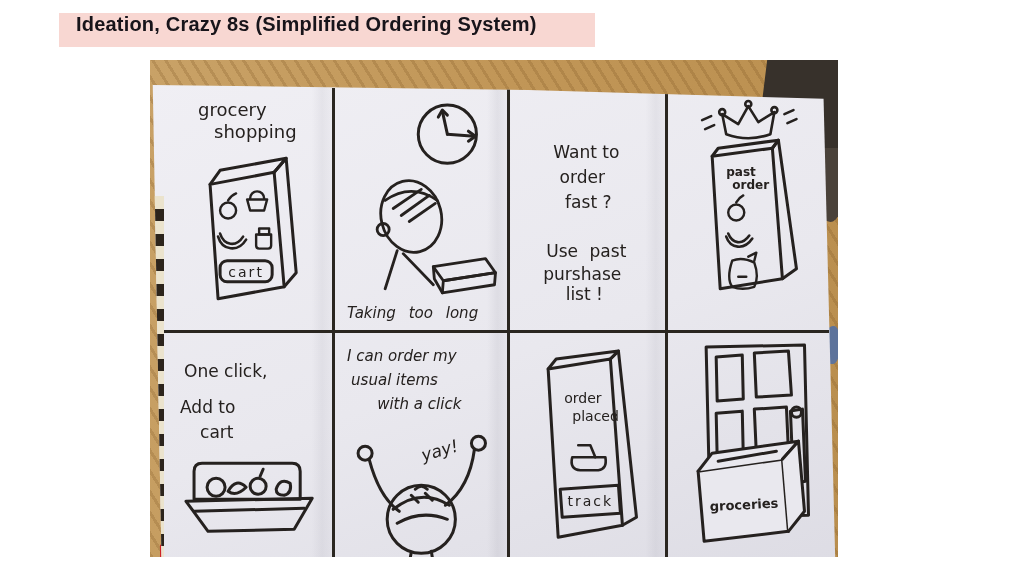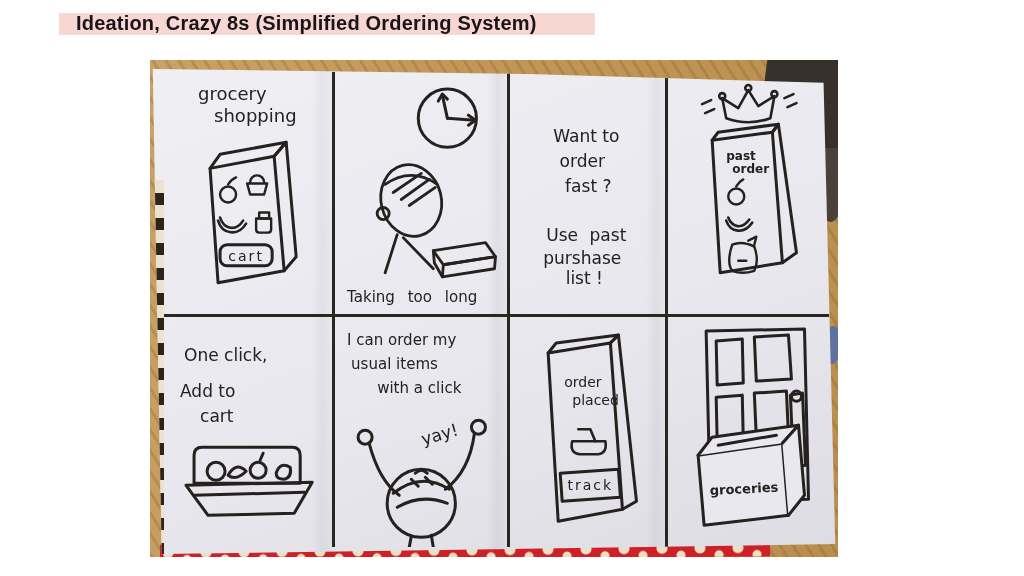--- a/index.html
+++ b/index.html
@@ -1,56 +1,56 @@
 <!DOCTYPE html>
 <html><head>
 <meta charset="utf-8">
 <style>
   html,body{margin:0;padding:0;background:#ffffff;}
   body{width:1024px;height:576px;overflow:hidden;font-family:"Liberation Sans",sans-serif;}
   .slide{position:relative;width:1024px;height:576px;background:#ffffff;}
 
   
-  .banner{position:absolute;left:59px;top:13px;width:536px;height:22px;background:#f8d7d2;
-          display:flex;align-items:flex-end;padding-left:17px;box-sizing:border-box;}
+  .banner{position:absolute;left:59px;top:13px;width:536px;height:34px;background:#f8d7d2;
+          display:flex;align-items:flex-start;padding-left:17px;box-sizing:border-box;}
   .banner .title{font-size:20px;font-weight:bold;color:#17141a;letter-spacing:.2px;}
 
   
   .photo{position:absolute;left:150px;top:60px;width:688px;height:497px;overflow:hidden;
          background:
            repeating-linear-gradient(58deg, rgba(120,80,30,.22) 0 3px, rgba(0,0,0,0) 3px 11px),
            linear-gradient(105deg,#c9a267 0%,#c19657 45%,#b98e4e 100%);}
   .darkobj{position:absolute;left:612px;top:-14px;width:92px;height:118px;background:#37312b;
            border-radius:14px 4px 46px 55%;transform:rotate(7deg);}
   .darkobj2{position:absolute;left:664px;top:88px;width:30px;height:74px;background:#4a423a;
            border-radius:40% 20% 50% 60%;}
   .blueobj{position:absolute;left:674px;top:266px;width:16px;height:38px;background:#5d739b;
            border-radius:60% 40% 50% 50%;}
   .fabric{position:absolute;left:10px;bottom:-2px;width:610px;height:17px;background-color:#ce2125;
           background-image:radial-gradient(circle at 8px 8px,#ecdfc6 5px,rgba(0,0,0,0) 6px),
                            radial-gradient(circle at 27px 15px,#ecdfc6 4px,rgba(0,0,0,0) 5px);
           background-size:38px 19px;transform:rotate(-.5deg);}
-  .paper{position:absolute;left:0;top:0;width:688px;height:497px;
+  .paper{position:absolute;left:0;top:16px;width:688px;height:497px;
          clip-path:polygon(0.4% 1.8%, 55% 2.8%, 97.9% 4.6%, 99.6% 97.4%, 1.7% 99.4%);
          background:
            linear-gradient(90deg, rgba(0,0,0,0) 23.5%, rgba(60,60,80,.06) 25%, rgba(0,0,0,0) 27%,
                            rgba(0,0,0,0) 49%, rgba(60,60,80,.07) 50.5%, rgba(0,0,0,0) 52.5%,
                            rgba(0,0,0,0) 72%, rgba(60,60,80,.06) 73.5%, rgba(0,0,0,0) 75.5%),
            linear-gradient(160deg,#f0eff4 0%,#e9e8ee 55%,#dddce4 100%);}
   .spiral{position:absolute;left:0;top:120px;width:14px;height:377px;
           background:repeating-linear-gradient(180deg,#ebe3cd 0 13px,#2c241c 13px 25px);}
 
   
   .grid{position:absolute;left:14px;top:12px;right:9px;bottom:10px;display:flex;flex-direction:column;}
   .row{display:flex;width:100%;}
   .row.top{height:51.5%;border-bottom:3px solid #2a2620;}
   .row.bottom{height:48.5%;}
   .cell{position:relative;box-sizing:border-box;}
   .c1{width:25.3%;}
-  .c2{width:26.7%;border-left:3px solid #2a2620;border-right:3px solid #2a2620;}
+  .c2{width:26.7%;border-left:3px solid #2a2620;border-right:3px solid #2a2620;font-style:italic;}
   .c3{width:23.4%;}
   .c4{width:24.6%;border-left:3px solid #2a2620;font-weight:bold;}
   .cell svg{display:block;width:100%;height:100%;}
 
   .ink{stroke:#25211f;fill:none;stroke-linecap:round;stroke-linejoin:round;}
   .hw{fill:#25211f;font-family:"DejaVu Sans",sans-serif;}
 </style>
 </head>
 <body>
 

